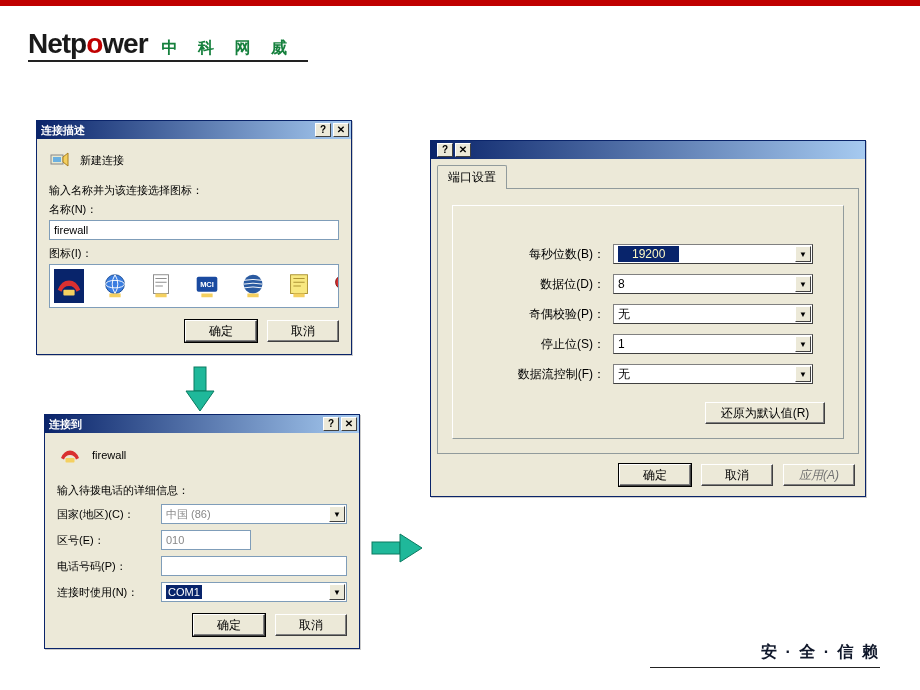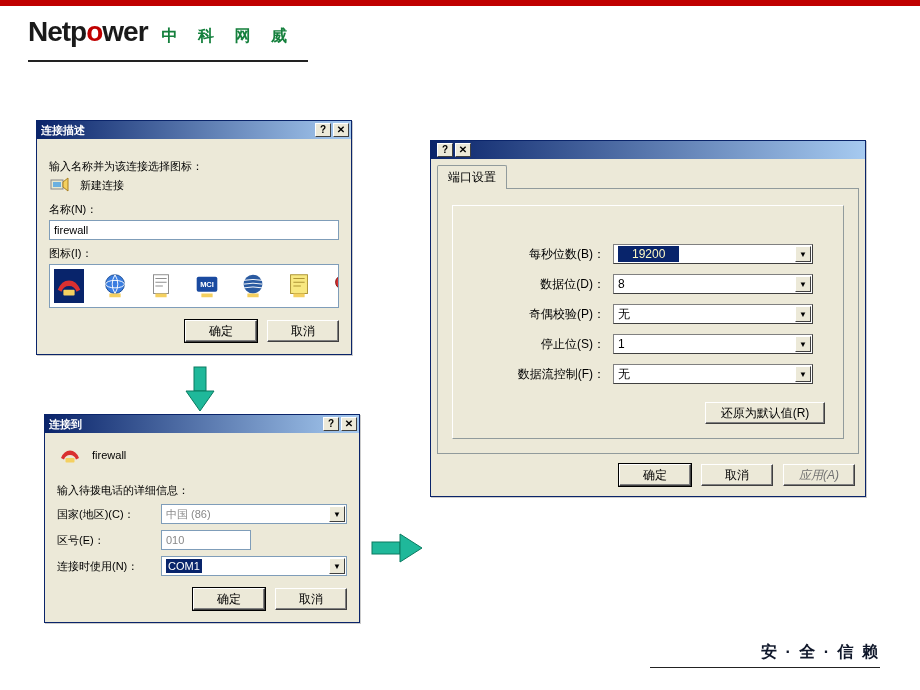--- a/index.html
+++ b/index.html
@@ -1,20 +1,20 @@
 <!DOCTYPE html>
 <html><head>
 <meta charset="utf-8">
 <style>
 * { box-sizing: border-box; margin: 0; padding: 0; }
 body { font-family: "Microsoft YaHei", SimSun, Arial, sans-serif; font-size: 12px; background: #fff; width: 920px; height: 690px; position: relative; }
 
 .slide { position: relative; width: 920px; height: 690px; background: #fff; }
 .red-top { position: absolute; top: 0; left: 0; right: 0; height: 6px; background: #c00000; }
-.brand-row { position: absolute; top: 16px; left: 28px; display: flex; align-items: baseline; gap: 14px; text-align: center; }
+.brand-row { position: absolute; top: 28px; left: 28px; display: flex; align-items: baseline; gap: 14px; text-align: center; }
 .brand-net { font-size: 28px; font-weight: 900; letter-spacing: -1px; color: #1a1a1a; }
 .brand-net .o { color: #c00000; }
 .brand-cn { font-size: 16px; letter-spacing: 8px; color: #15803d; font-weight: 700; }
 .brand-underline { position: absolute; top: 60px; left: 28px; width: 280px; height: 2px; background: #222; }
 
 .footer { position: absolute; bottom: 22px; right: 40px; text-align: right; }
 .footer-text { font-size: 16px; letter-spacing: 2px; color: #0f172a; font-weight: 600; }
 .footer-line { width: 230px; height: 1.5px; background: #222; margin-top: 4px; margin-left: auto; }
 
 .dialog { position: absolute; background: #ece9d8; border: 1px solid #0a246a; box-shadow: 1px 1px 0 rgba(0,0,0,.2); font-family: Tahoma, SimSun, sans-serif; font-size: 11px; }
@@ -77,31 +77,31 @@
   </div>
   <div class="brand-underline"></div>
 
   <div class="dialog d1">
     <div class="titlebar">
       <span class="title">连接描述</span>
       <span class="tbtn">?</span>
       <span class="tbtn">✕</span>
     </div>
     <div class="dialog-body">
-      <div style="margin-top:10px">输入名称并为该连接选择图标：</div>
       <div>
         <span class="mini-icon">
           <svg width="22" height="22" viewBox="0 0 22 22">
               <rect x="2" y="6" width="12" height="9" fill="#e8e8d0" stroke="#888"></rect>
               <rect x="4" y="8" width="8" height="5" fill="#6bb0e0"></rect>
               <path d="M14 8 L19 4 L19 17 L14 13 Z" fill="#f4d060" stroke="#aa8020"></path>
             </svg>
         </span>
         <span>新建连接</span>
       </div>
+      <div style="margin-top:10px">输入名称并为该连接选择图标：</div>
       <div class="field-label">名称(N)：</div>
       <input class="text-input" value="firewall" style="">
       <div class="field-label" style="margin-top:6px">图标(I)：</div>
       <div class="icon-row">
         <span class="icon-cell" style="background:#08246b">
           <svg viewBox="0 0 32 32">
               <path d="M4 20 Q8 10 16 10 Q24 10 28 20 L24 22 Q22 16 16 16 Q10 16 8 22 Z" fill="#d93030"></path>
               <rect x="10" y="20" width="12" height="6" rx="1" fill="#f4d060"></rect>
             </svg>
         </span>
@@ -189,20 +189,26 @@
         </div>
       </div>
 
       <div class="form-row">
         <div class="lbl">区号(E)：</div>
         <div class="ctl" style="max-width:90px">
           <input class="text-input" disabled="" value="010" style="">
         </div>
       </div>
 
+      <div class="form-row">
+        <div class="lbl">电话号码(P)：</div>
+        <div class="ctl">
+          <input class="text-input" value="" style="">
+        </div>
+      </div>
 
       <div class="form-row">
         <div class="lbl">连接时使用(N)：</div>
         <div class="ctl">
           <div class="select-box highlight">
             <span class="select-val">COM1</span>
             <span class="select-arrow">▼</span>
           </div>
         </div>
       </div>

